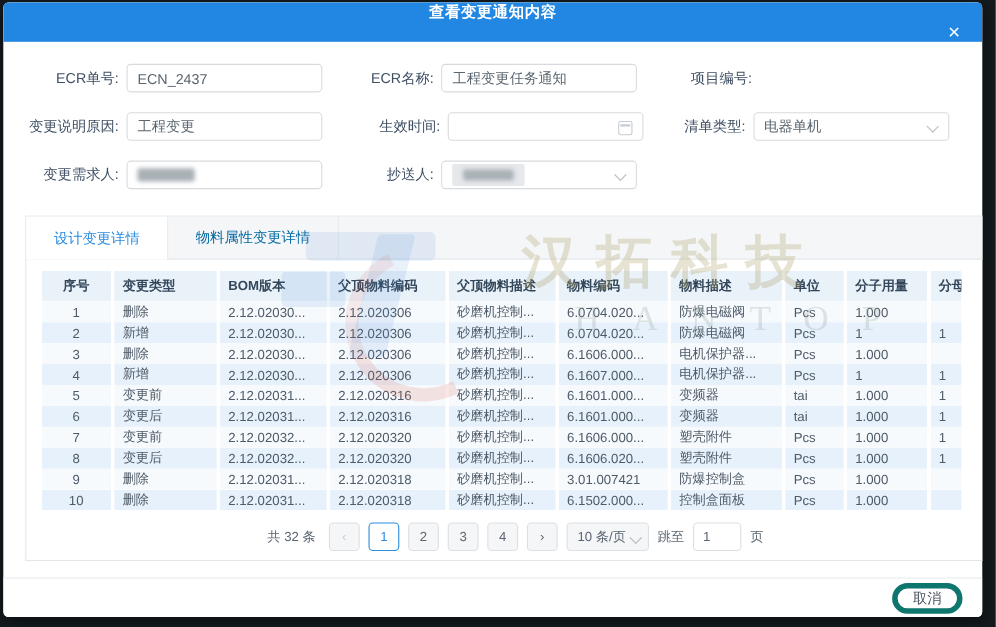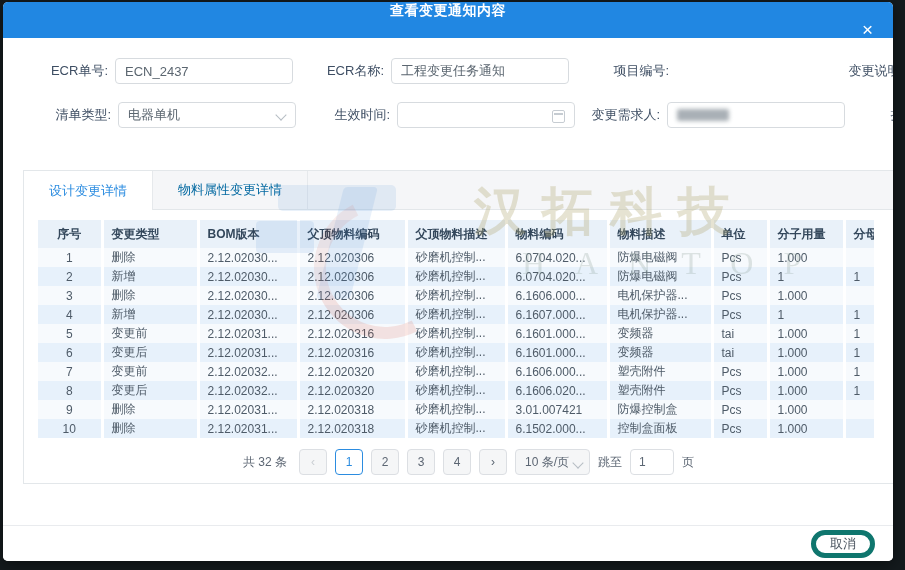--- a/index.html
+++ b/index.html
@@ -6,21 +6,21 @@
     font-family:"Liberation Sans","DejaVu Sans",sans-serif;overflow:hidden;}
   .modal{position:absolute;left:3px;top:2px;width:890px;height:559px;background:#fff;
     border-radius:5px;overflow:hidden;box-shadow:0 3px 14px rgba(0,0,0,.45);}
 
   
   .mhead{height:36px;background:#2187e2;display:flex;align-items:center;padding:0 20px;flex-direction:column;}
   .mtitle{color:#fff;font-size:14px;font-weight:bold;letter-spacing:.5px;}
   .mclose{margin-left:auto;color:#fff;font-size:19px;line-height:1;cursor:pointer;font-weight:400;}
 
   
-  .form{padding:20px 20px 0;display:grid;grid-template-columns:1fr 1fr 1fr 1fr;row-gap:18px;}
+  .form{padding:20px 20px 0;display:grid;grid-template-columns:1fr 1fr 1fr;row-gap:18px;}
   .field{display:flex;align-items:center;}
   .lbl{flex:0 0 85px;text-align:right;padding-right:7px;color:#3e4e63;font-size:13px;white-space:nowrap;}
   .field.c2 .lbl{flex-basis:88px;}
   .field.c3 .lbl{flex-basis:94px;}
   .ctrl{position:relative;width:178px;height:26px;border:1px solid #d7dbdf;border-radius:4px;
     display:flex;align-items:center;padding:0 9px;font-size:13px;color:#5b6670;background:#fff;
     box-sizing:border-box;white-space:nowrap;overflow:hidden;}
   .chev{position:absolute;right:10px;top:8px;width:7px;height:7px;
     border-right:1.5px solid #b6bdc4;border-bottom:1.5px solid #b6bdc4;transform:rotate(45deg);}
   .cal{position:absolute;right:9px;top:7px;width:11px;height:11px;border:1px solid #c6ccd2;border-radius:2px;}
@@ -103,33 +103,36 @@
       <div class="ctrl">
         <span>工程变更任务通知</span>
       </div>
     </div>
     <div class="field c3">
       <span class="lbl">项目编号:</span>
     </div>
 
     <div class="field c1">
       <span class="lbl">变更说明原因:</span>
+      <div class="ctrl">
+        <span>工程变更</span>
+      </div>
+    </div>
+    <div class="field c3">
+      <span class="lbl">生效时间:</span>
+      <div class="ctrl">
+        <span></span>
+        <span class="cal"></span>
+      </div>
     </div>
     <div class="field c2">
       <span class="lbl">清单类型:</span>
       <div class="ctrl">
         <span>电器单机</span>
         <span class="chev"></span>
-      </div>
-    </div>
-    <div class="field c3">
-      <span class="lbl">生效时间:</span>
-      <div class="ctrl">
-        <span></span>
-        <span class="cal"></span>
       </div>
     </div>
 
     <div class="field c1">
       <span class="lbl">变更需求人:</span>
       <div class="ctrl">
         <span class="blob"></span>
       </div>
     </div>
     <div class="field c2">

